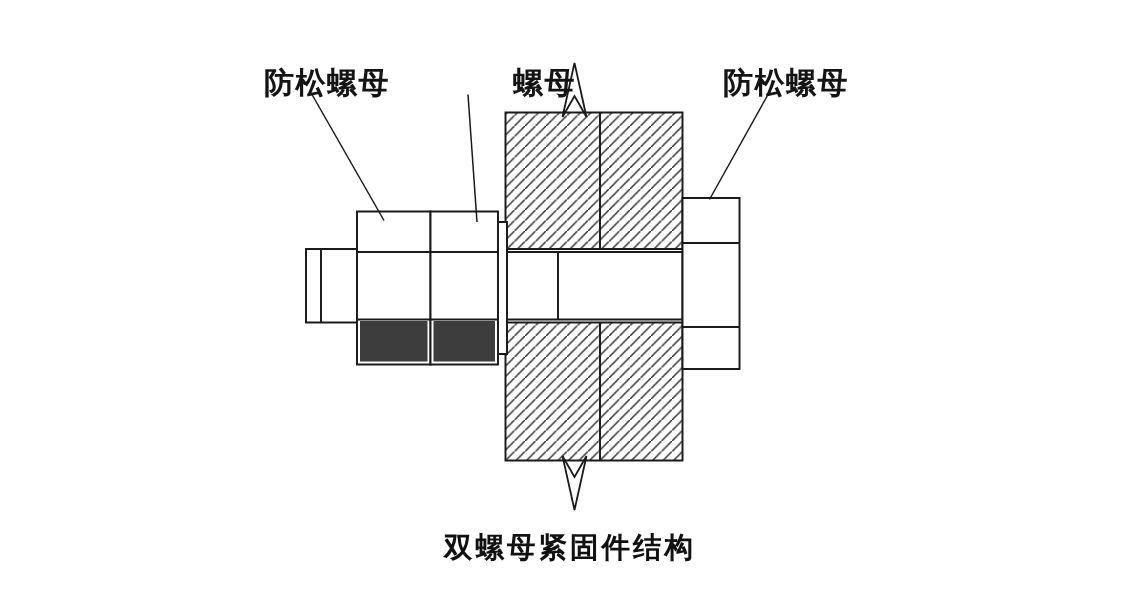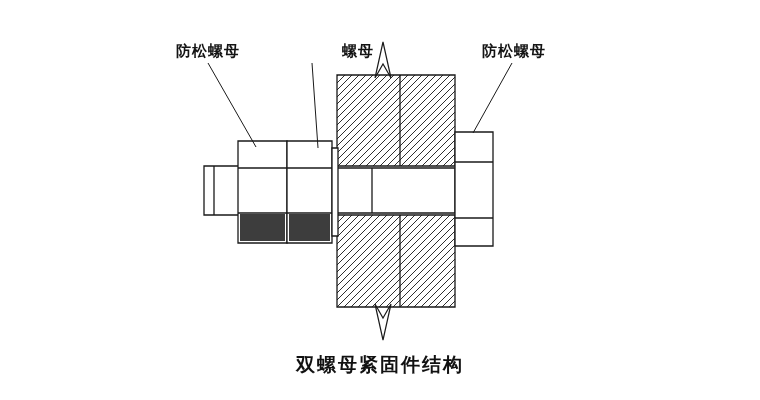--- a/index.html
+++ b/index.html
@@ -15,21 +15,21 @@
     background: #ffffff;
     overflow: hidden;
   }
   svg.drawing {
     position: absolute;
     left: 0;
     top: 0;
   }
   .callout-label {
     position: absolute;
-    font-size: 15px;
+    font-size: 20px;
     font-weight: bold;
     color: #141414;
     letter-spacing: 1px;
     white-space: nowrap;
   }
   .label-left   { left: 176px; top: 42px; }
   .label-middle { left: 296px; top: 42px; margin-left: 46px; }
   .label-right  { left: 482px; top: 42px; }
   .caption {
     position: absolute;

